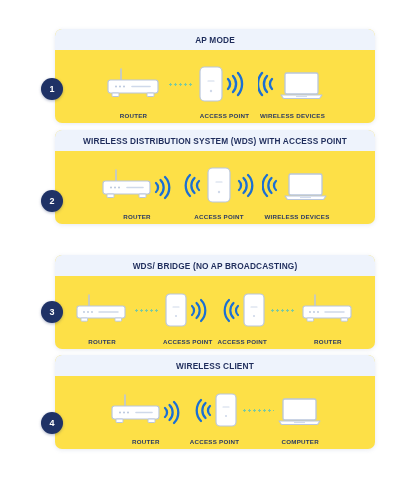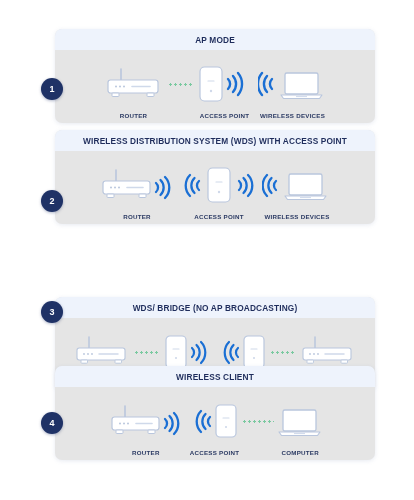--- a/index.html
+++ b/index.html
@@ -14,21 +14,21 @@
     width:414px;height:500px;
     background:#ffffff;
     box-sizing:border-box;
   }
 
   
   .panel{
     position:absolute;
     left:55px;
     width:320px;
-    background:#e5e5e5;
+    background:#fde047;
     border-radius:7px;
     box-shadow:0 1px 4px rgba(120,140,180,0.18);
     overflow:hidden;
   }
   .panel-header{
     height:21px;
     background:#eef3fc;
     display:flex;align-items:center;justify-content:center;
   }
   .panel-title{
@@ -248,21 +248,21 @@
           </div>
           <div class="node-label">WIRELESS DEVICES</div>
         </div>
 
       </div>
     </div>
   </div>
 
   <div class="badge" style="top:301px;">3</div>
 
-  <div class="panel" style="top:255px;margin-top:42px;">
+  <div class="panel" style="top:255px;">
     <div class="panel-header">
       <div class="panel-title">WDS/ BRIDGE (NO AP BROADCASTING)</div>
     </div>
     <div class="panel-body">
       <div class="row">
 
         <div class="node">
           <div class="node-art">
             <svg width="58" height="34" viewBox="0 0 58 34">
               <line x1="16" y1="2" x2="16" y2="13" stroke="#b9c6dd" stroke-width="1.5" stroke-linecap="round"></line>
@@ -335,21 +335,21 @@
           </div>
           <div class="node-label">ROUTER</div>
         </div>
 
       </div>
     </div>
   </div>
 
   <div class="badge" style="top:412px;">4</div>
 
-  <div class="panel" style="top:366px;">
+  <div class="panel" style="top:355px;">
     <div class="panel-header">
       <div class="panel-title">WIRELESS CLIENT</div>
     </div>
     <div class="panel-body">
       <div class="row">
 
         <div class="node">
           <div class="node-art">
             <svg width="78" height="36" viewBox="0 0 78 36">
               <line x1="18" y1="3" x2="18" y2="14" stroke="#b9c6dd" stroke-width="1.6" stroke-linecap="round"></line>

